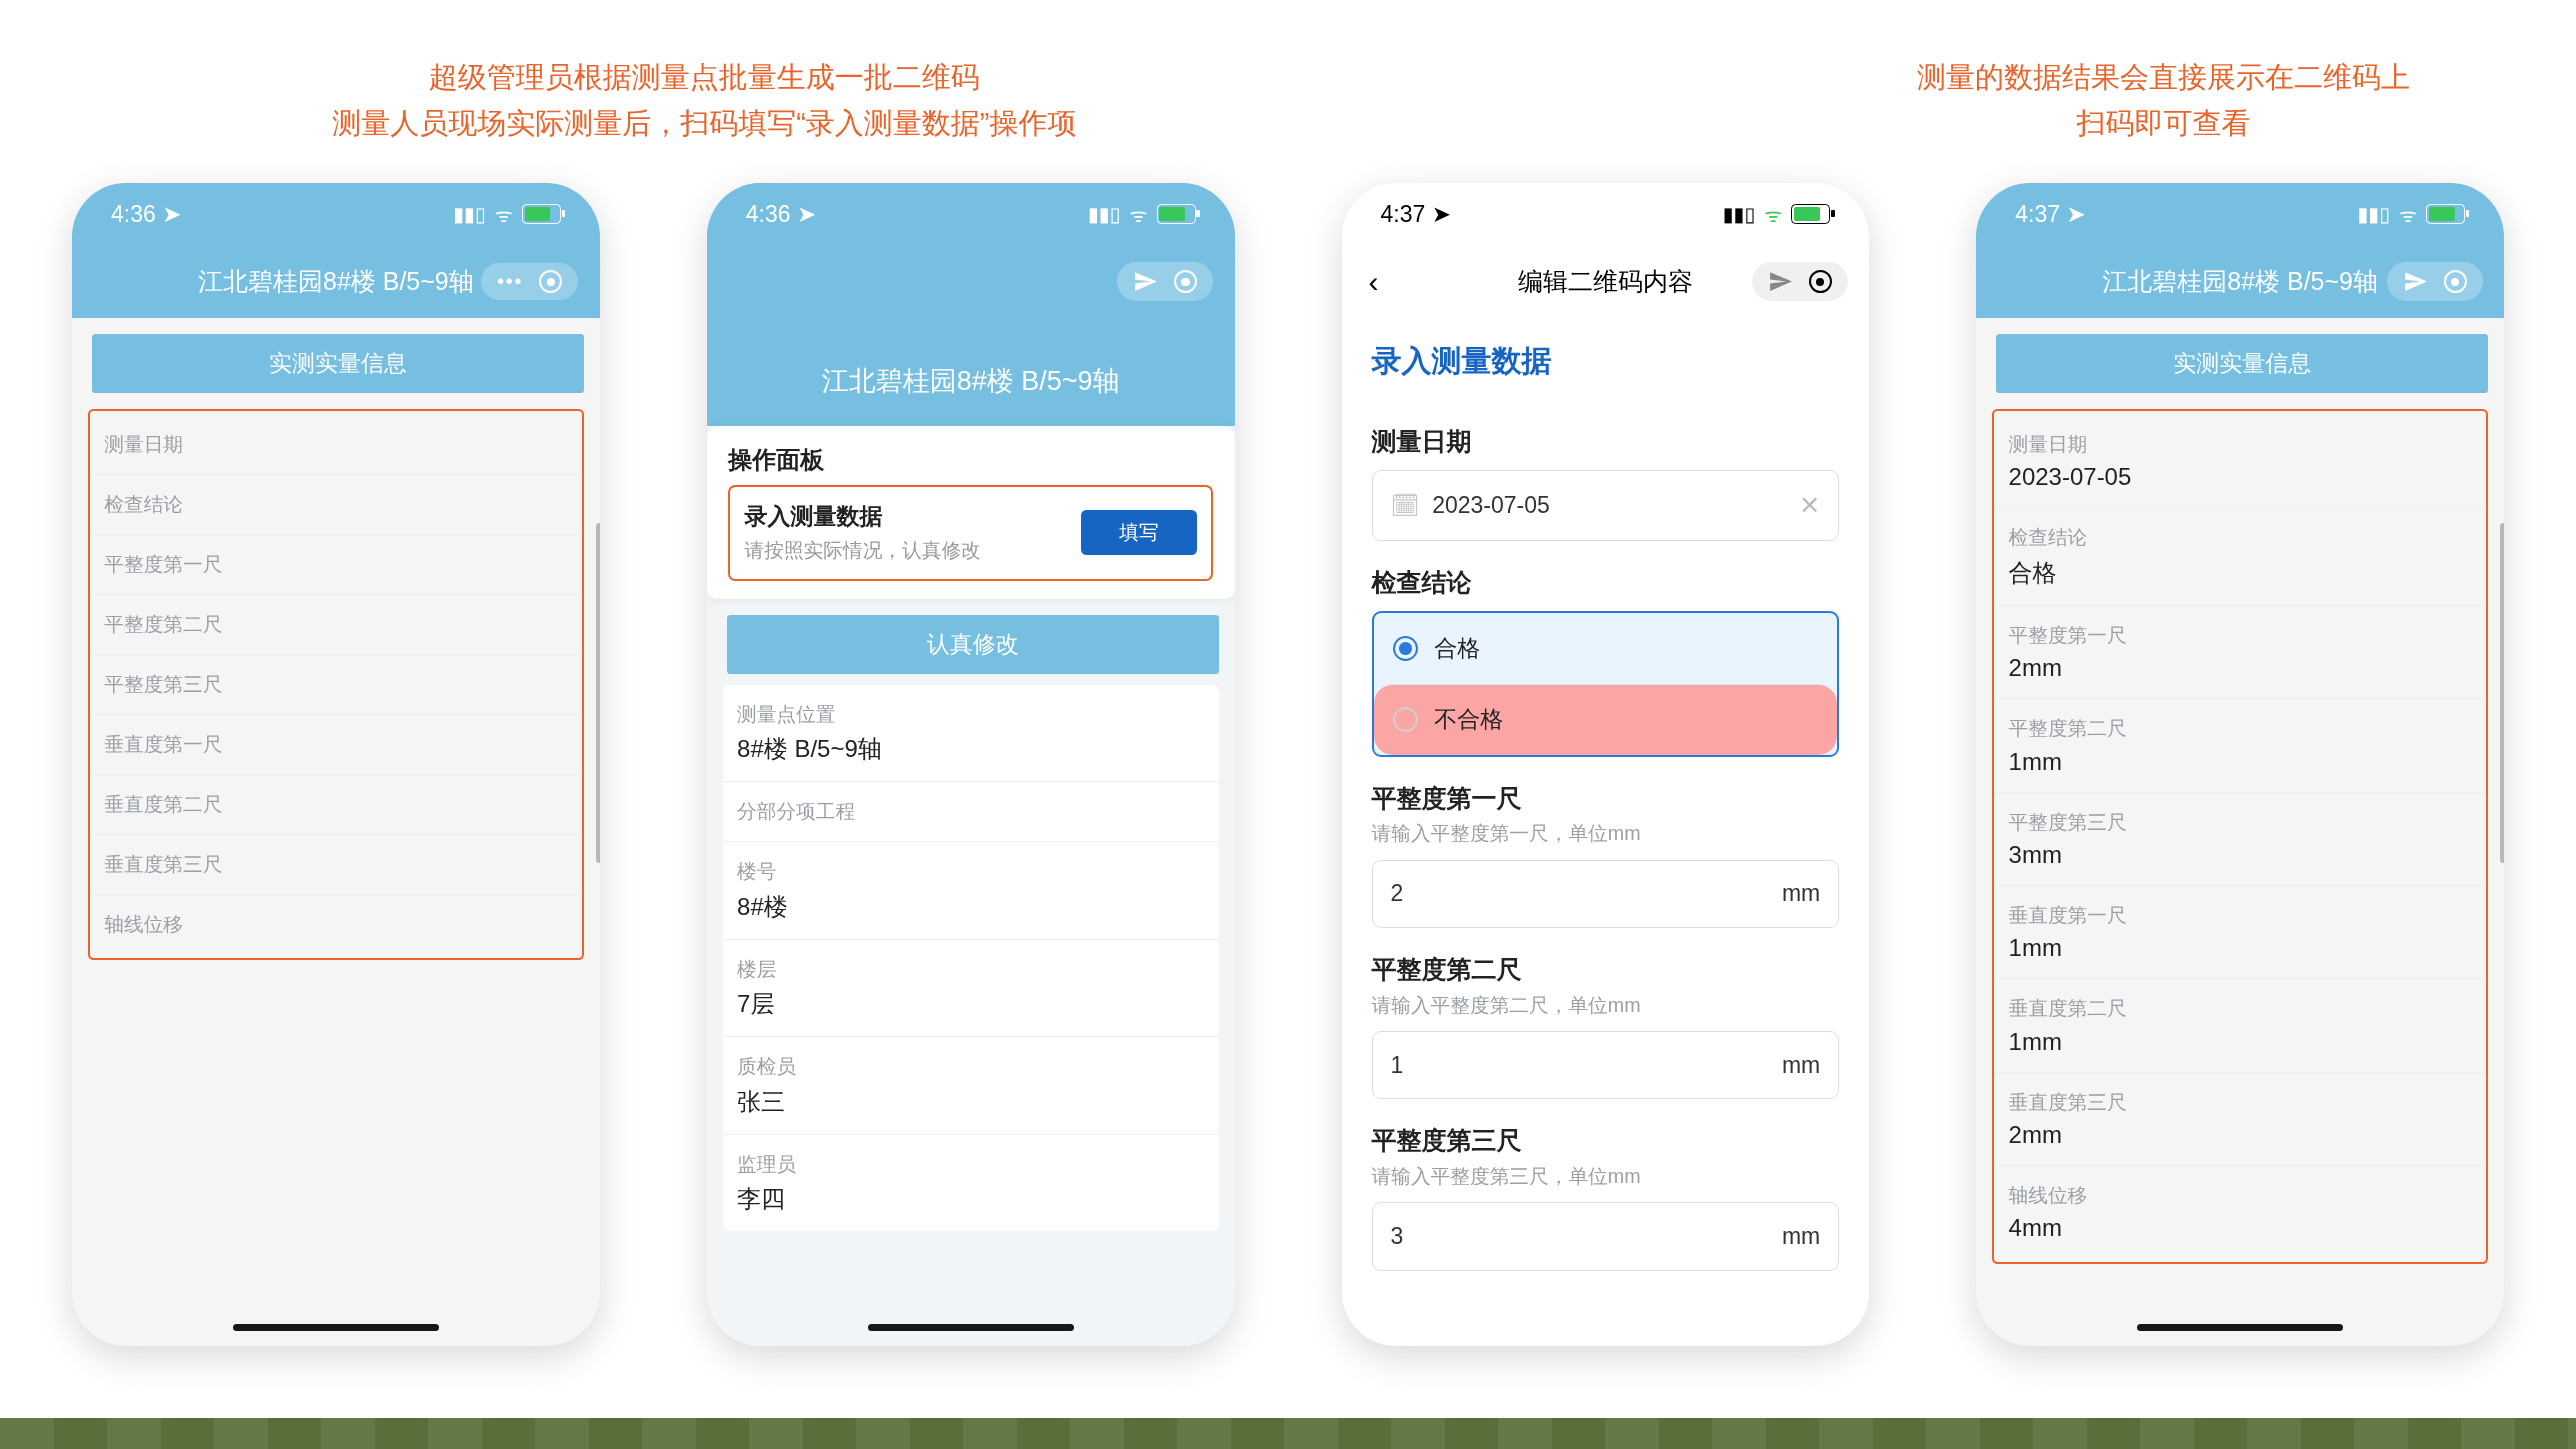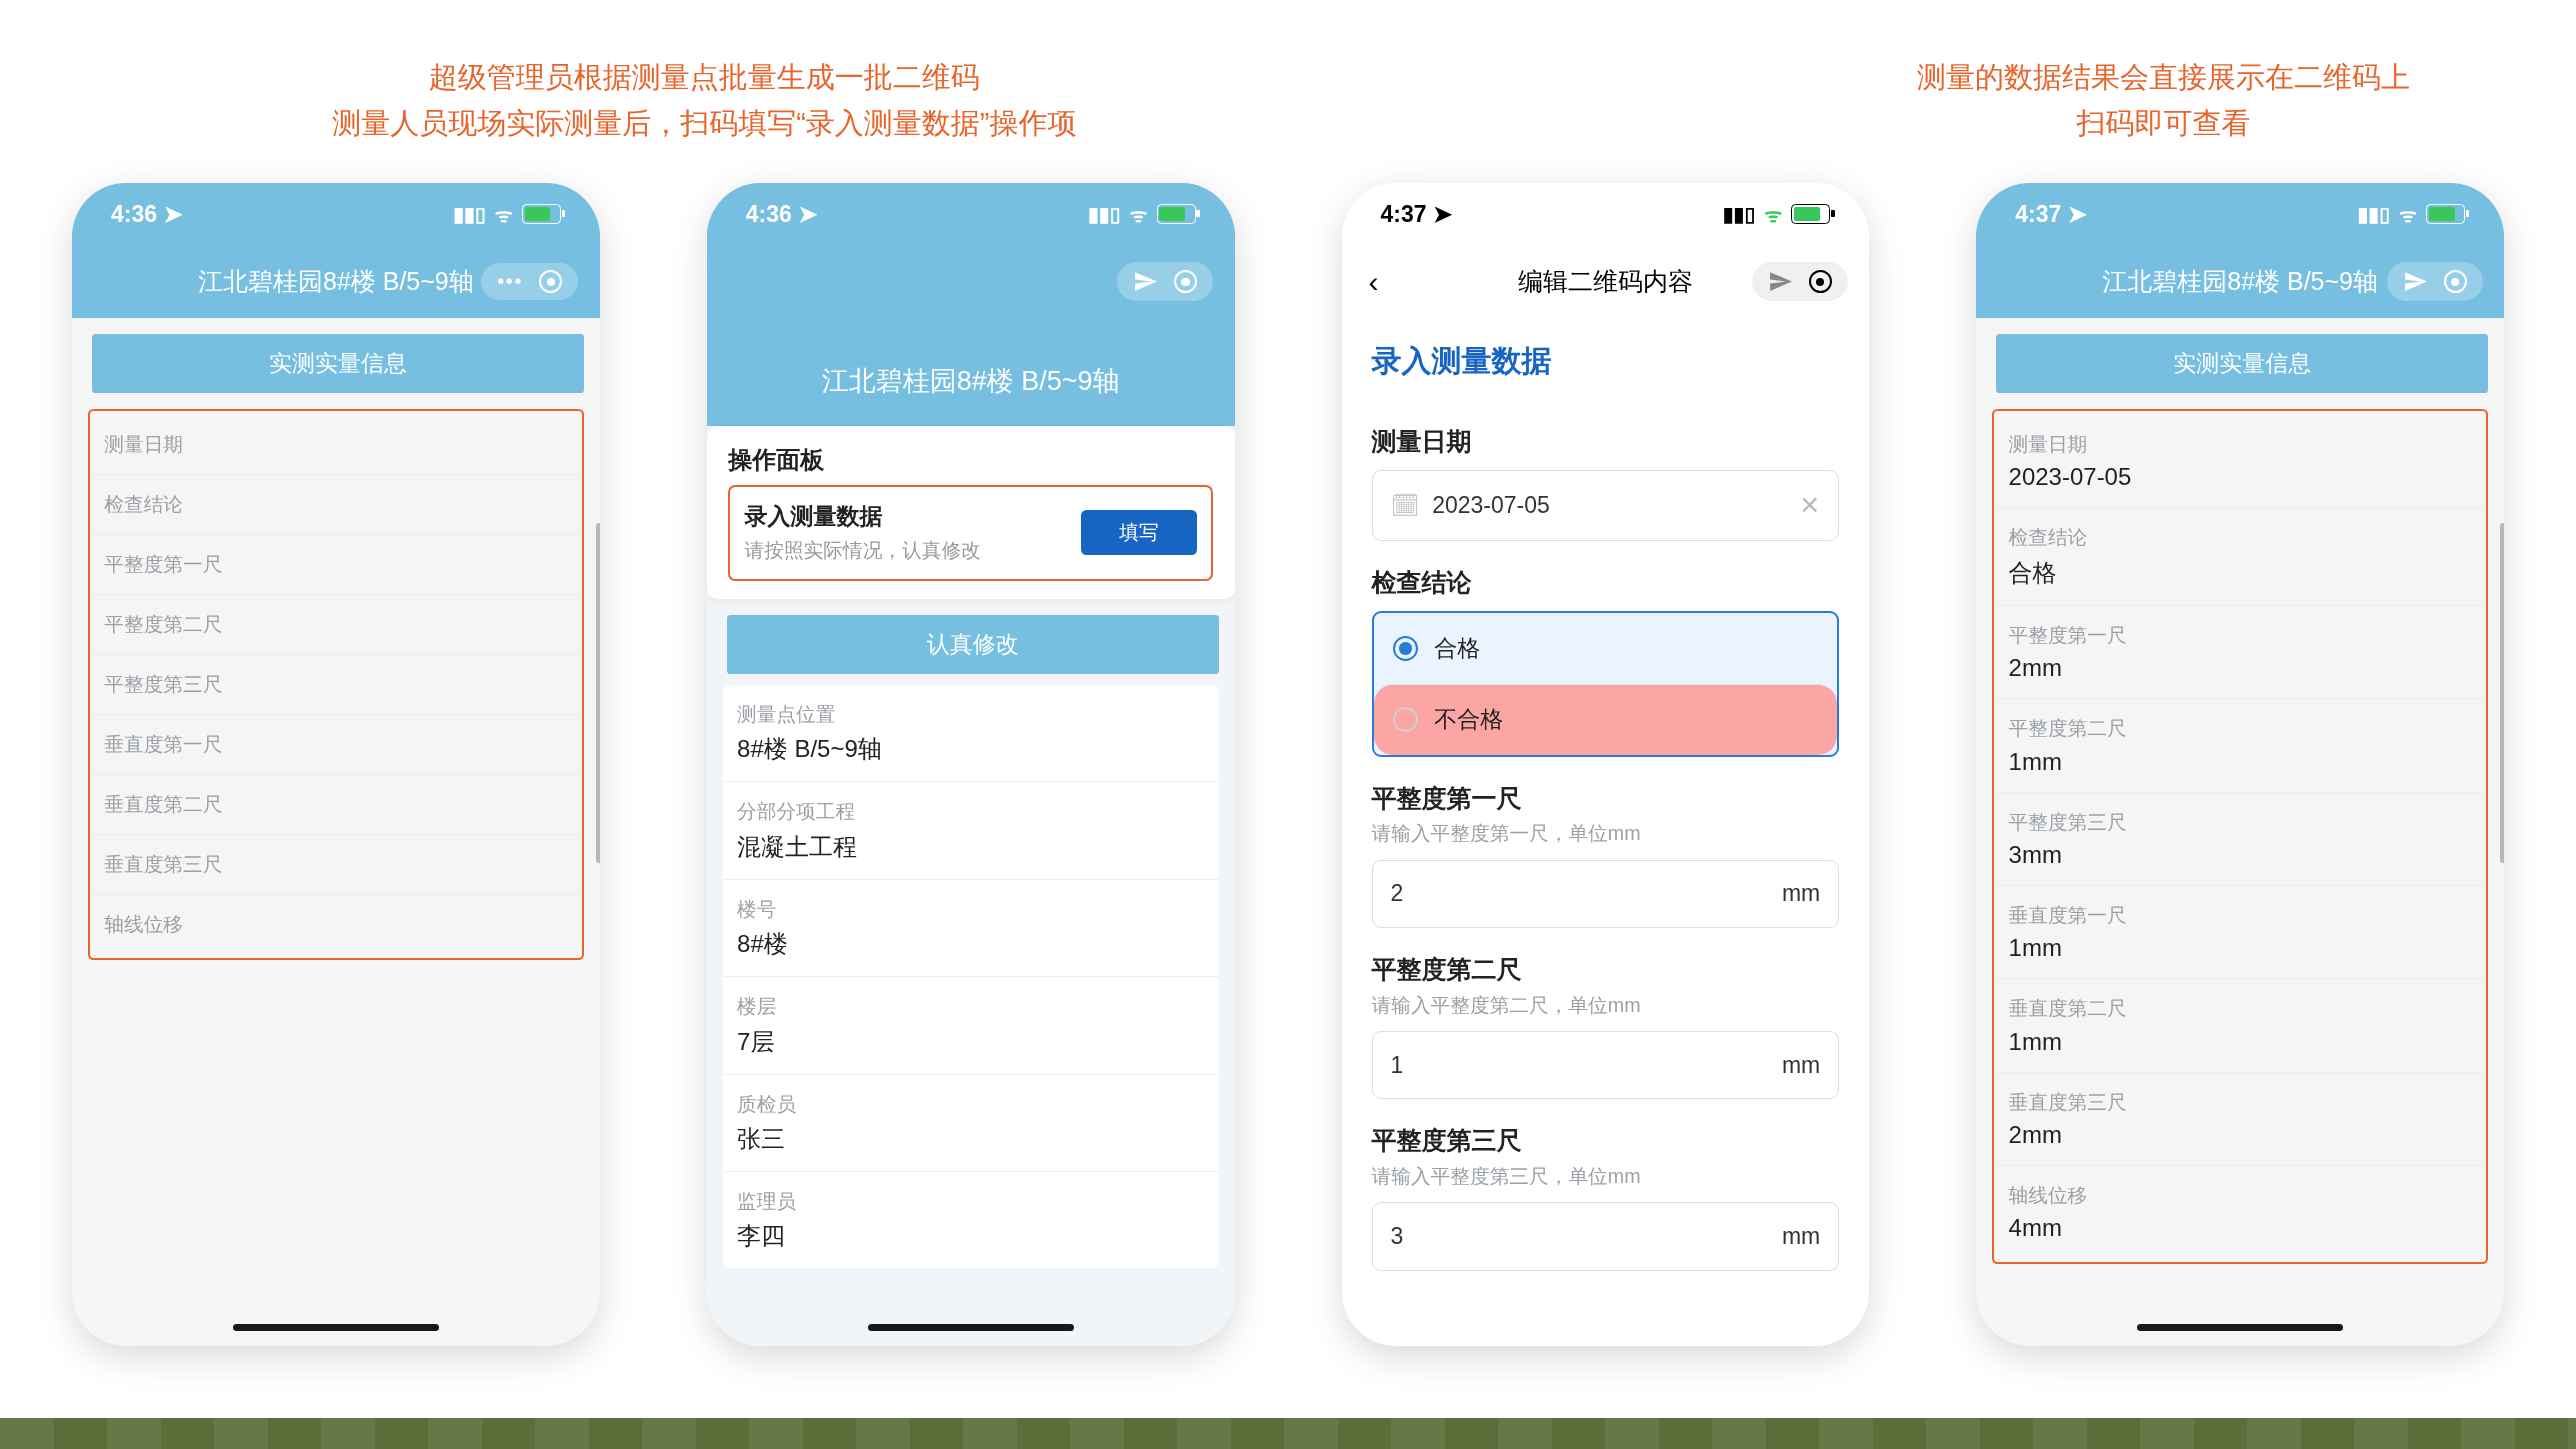--- a/index.html
+++ b/index.html
@@ -34,21 +34,21 @@
     border-radius: 54px;
     background: #f5f5f5;
     box-shadow: 0 10.7px 36px rgba(0,0,0,0.15);
     position: relative; overflow: hidden;
     display: flex; flex-direction: column;
   }
   .phone.white { background: #fff; }
   .statusbar {
     height: 63px; display: flex; align-items: center;
     justify-content: space-between; padding: 0 39px;
-    font-size: 23px; font-weight: 700;
+    font-size: 23px; font-weight: 400;
   }
   .statusbar.blue { background: #76bfe1; color: #fff; }
   .statusbar.white { background: #fff; color: #000; }
   .status-right { display: flex; align-items: center; gap: 9px; font-size: 19.7px; }
   .battery {
     width: 39px; height: 19.7px; border: 1.8px solid currentColor;
     border-radius: 4.5px; position: relative;
   }
   .battery::after {
     content:""; position:absolute; right:-5.4px; top:4.5px;
@@ -256,21 +256,20 @@
           </div>
         </div>
         <div class="blue-tab">认真修改</div>
         <div class="list" style="background:#fff;border-radius:7.2px;margin-top:10.7px;">
           <div class="li">
               <div class="lbl">测量点位置</div>
               <div class="val">8#楼 B/5~9轴</div>
             </div>
           <div class="li">
               <div class="lbl">分部分项工程</div>
-              <div class="val">混凝土工程</div>
             </div>
           <div class="li">
               <div class="lbl">楼号</div>
               <div class="val">8#楼</div>
             </div>
           <div class="li">
               <div class="lbl">楼层</div>
               <div class="val">7层</div>
             </div>
           <div class="li">

